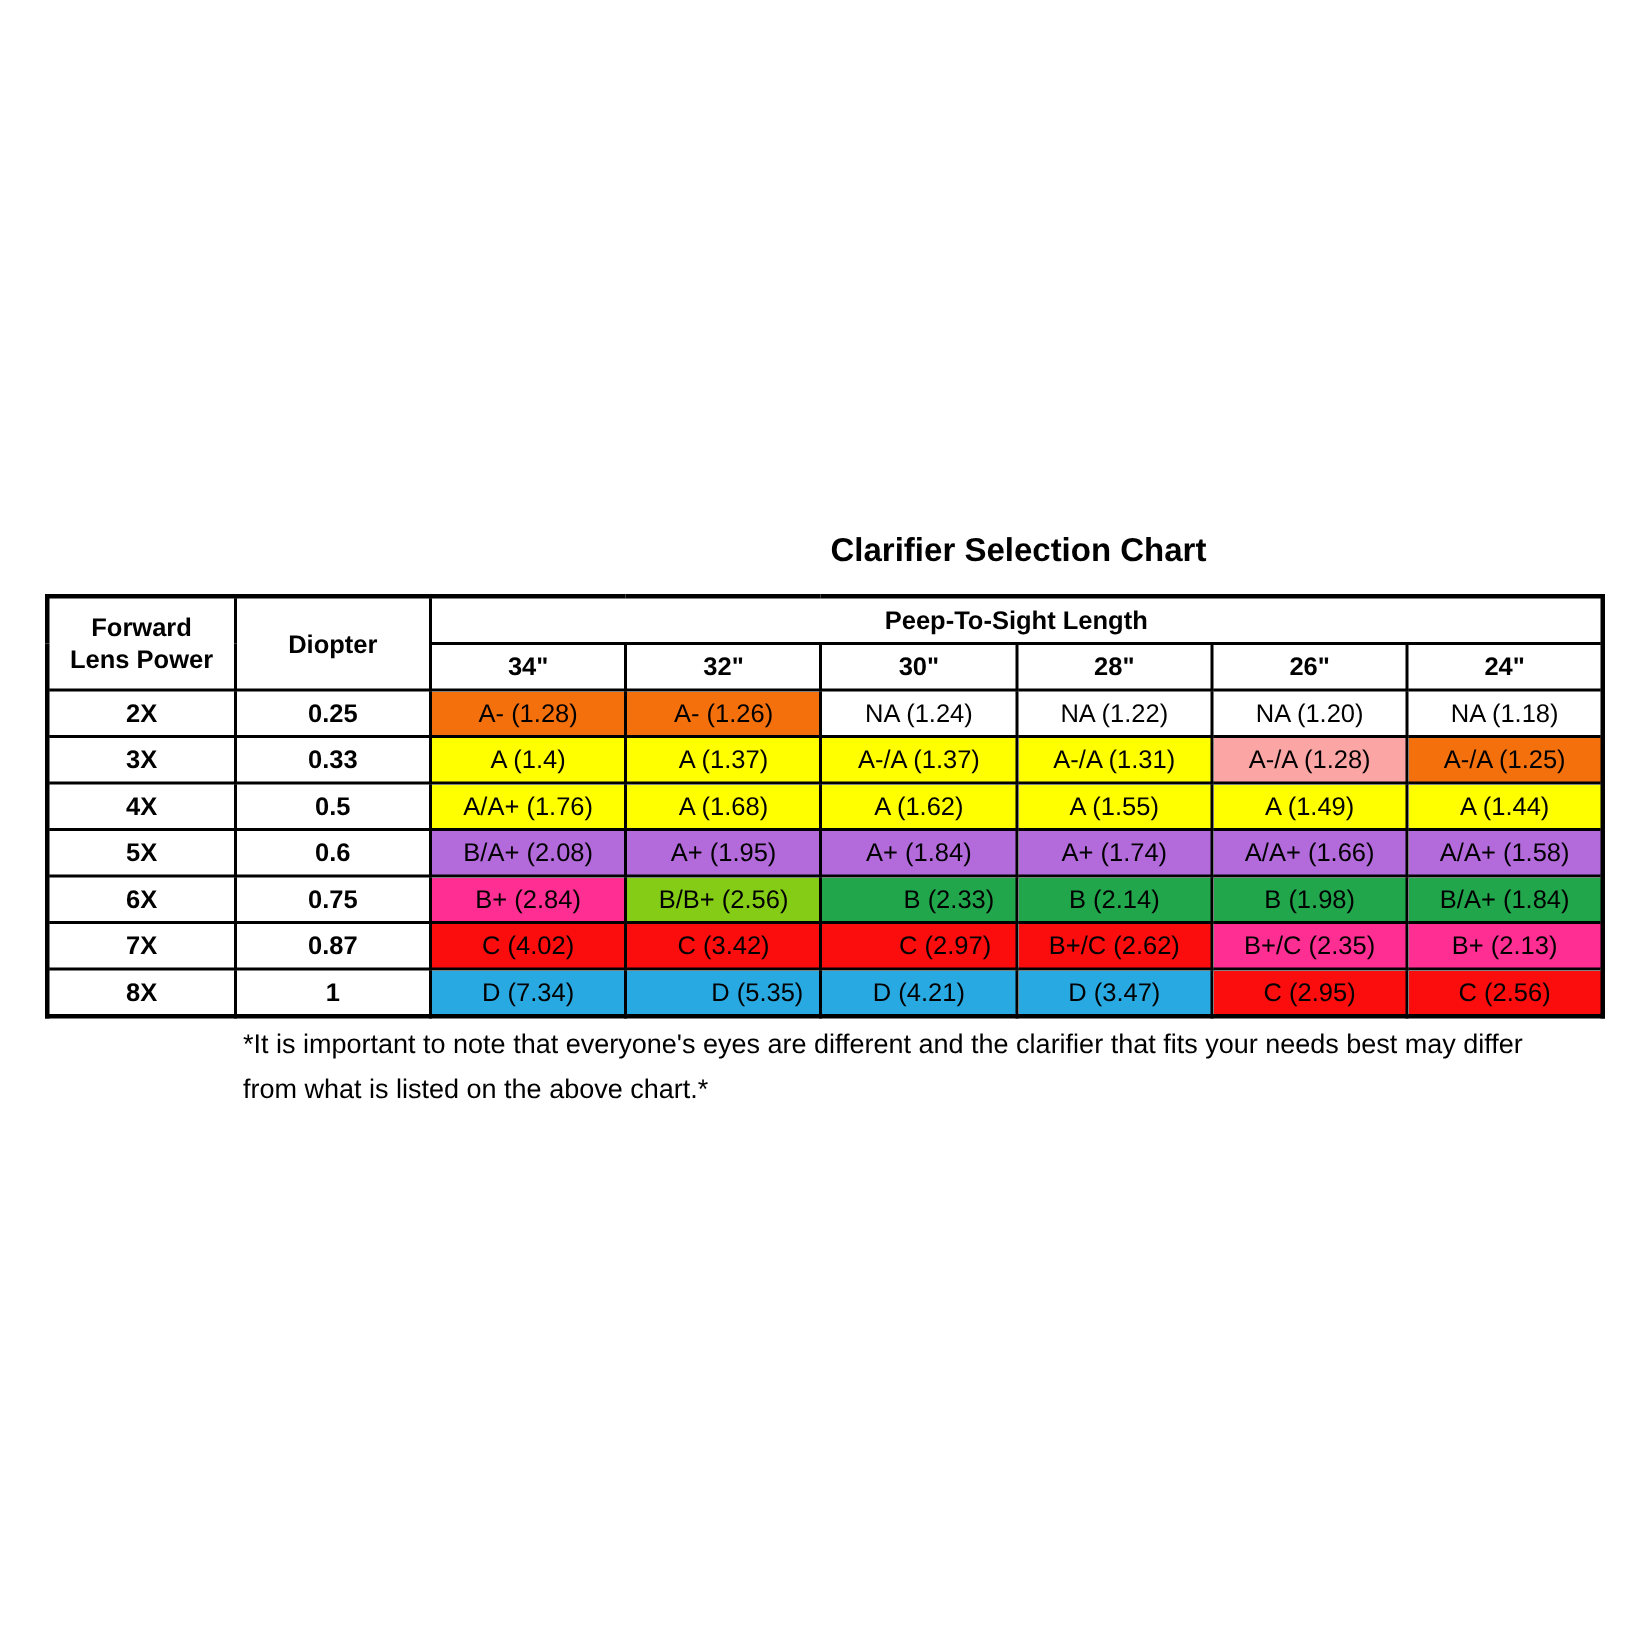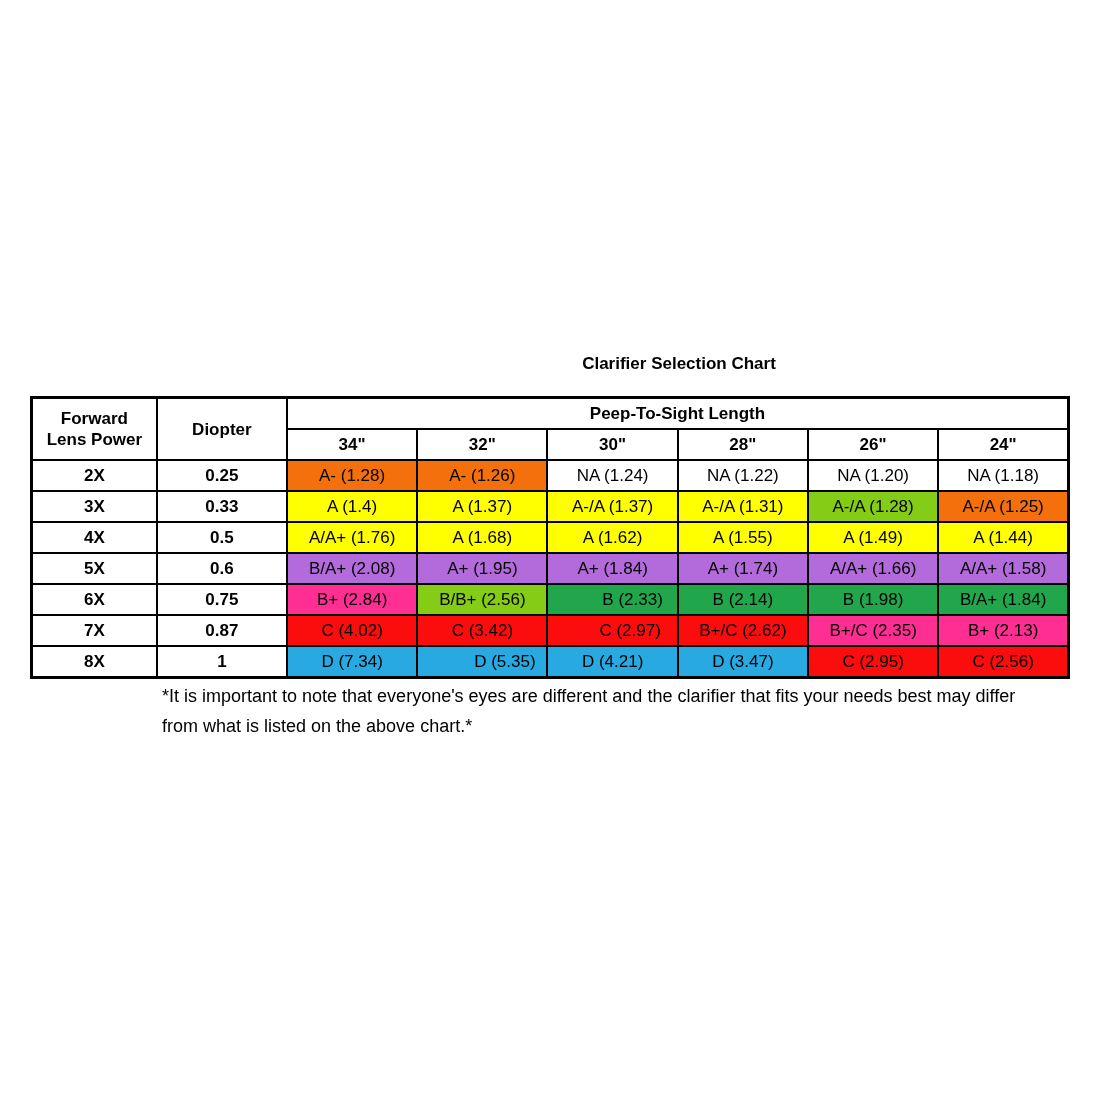--- a/index.html
+++ b/index.html
@@ -15,21 +15,21 @@
     color: #000000;
     overflow: hidden;
   }
   .title {
     position: absolute;
     left: 288px;
     top: 354px;
     width: 782px;
     text-align: center;
     font-weight: bold;
-    font-size: 17px;
+    font-size: 22px;
   }
   table.clarifier {
     position: absolute;
     left: 30px;
     top: 396px;
     width: 1040px;
     border-collapse: collapse;
     table-layout: fixed;
     border: 3px solid #000000;
   }
@@ -118,21 +118,21 @@
         <td style="background-color: rgb(255, 255, 255);">NA (1.20)</td>
         <td style="background-color: rgb(255, 255, 255);">NA (1.18)</td>
       </tr>
       <tr>
         <td class="bold">3X</td>
         <td class="bold">0.33</td>
         <td style="background-color: rgb(255, 255, 0);">A (1.4)</td>
         <td style="background-color: rgb(255, 255, 0);">A (1.37)</td>
         <td style="background-color: rgb(255, 255, 0);">A-/A (1.37)</td>
         <td style="background-color: rgb(255, 255, 0);">A-/A (1.31)</td>
-        <td style="background-color: #84cc16;">A-/A (1.28)</td>
+        <td style="background-color: #fca5a5;">A-/A (1.28)</td>
         <td style="background-color: rgb(244, 112, 12);">A-/A (1.25)</td>
       </tr>
       <tr>
         <td class="bold">4X</td>
         <td class="bold">0.5</td>
         <td style="background-color: rgb(255, 255, 0);">A/A+ (1.76)</td>
         <td style="background-color: rgb(255, 255, 0);">A (1.68)</td>
         <td style="background-color: rgb(255, 255, 0);">A (1.62)</td>
         <td style="background-color: rgb(255, 255, 0);">A (1.55)</td>
         <td style="background-color: rgb(255, 255, 0);">A (1.49)</td>

